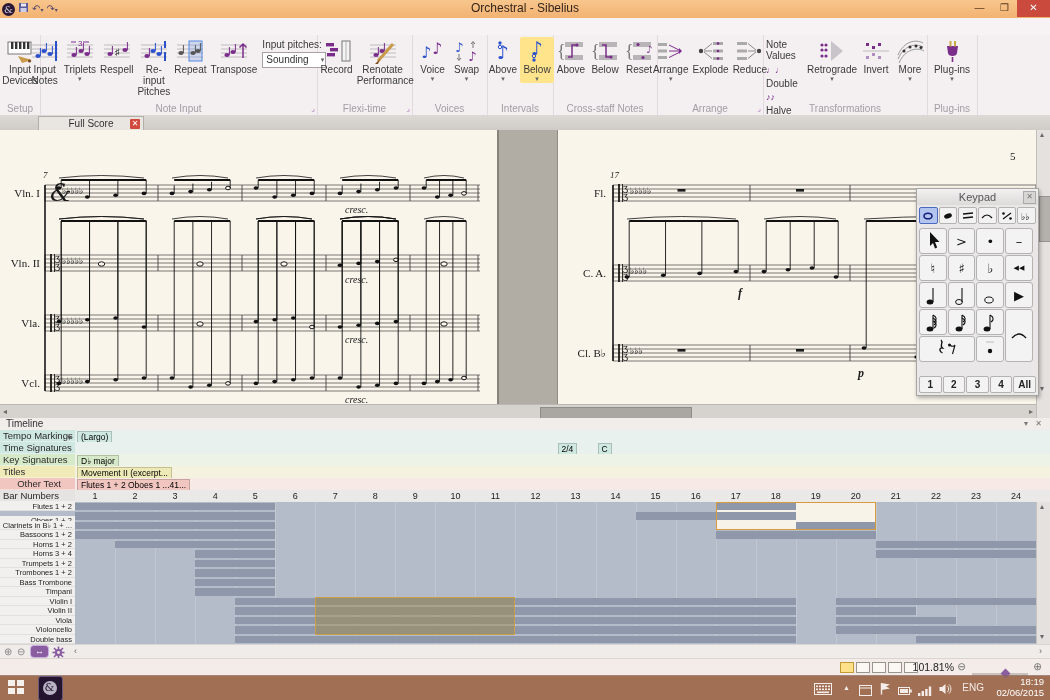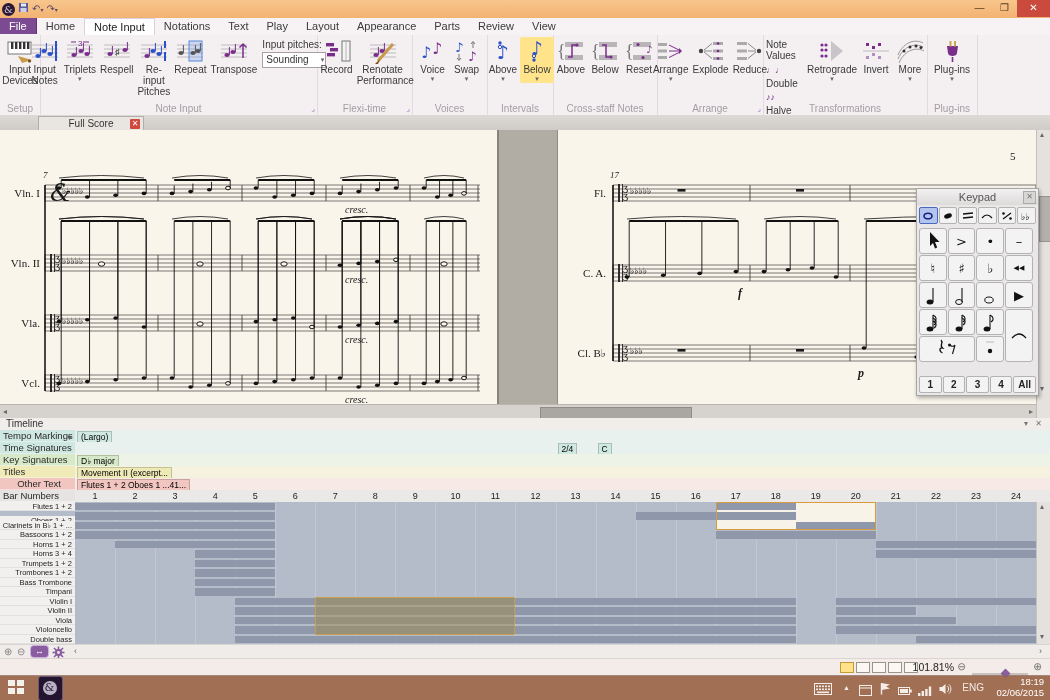--- a/index.html
+++ b/index.html
@@ -137,29 +137,29 @@
       <span class="qbtn">
         <svg width="11" height="11" viewBox="0 0 11 11">
             <rect x="1" y="1" width="9" height="9" fill="#5b5b9a"></rect>
             <rect x="3" y="1.5" width="5" height="3" fill="#e8e8f4"></rect>
             <rect x="2.5" y="6" width="6" height="4" fill="#cfcfe8"></rect>
           </svg>
       </span>
       <span class="qbtn">↶<span style="font-size:6px;">▾</span></span>
       <span class="qbtn">↷<span style="font-size:6px;">▾</span></span>
     </div>
+    <div id="wintitle" class="abs">Orchestral - Sibelius</div>
     <div id="wbtns" class="abs">
       <div class="wbtn">—</div>
       <div class="wbtn">❐</div>
       <div class="wbtn close">✕</div>
     </div>
   </div>
 
   <div id="tabrow" class="abs">
-    <span id="tabstrip"><span class="rtab file">File</span><span class="rtab">Home</span><span class="rtab active">Note Input</span><span class="rtab">Notations</span><span class="rtab">Text</span><span class="rtab">Play</span><span class="rtab">Layout</span><span class="rtab">Appearance</span><span class="rtab">Parts</span><span class="rtab">Review</span><span class="rtab">View</span></span>
     <input id="findbox" class="abs" placeholder="Find in ribbon" style="">
     <span id="collapse-ribbon" class="abs">▲</span>
     <span id="ribbon-help" class="abs">?</span>
   </div>
 
   <div id="ribbon" class="abs">
       <div class="rgroup" style="left: 0px; width: 40px;">
         <div class="rbtns">
           <div class="rbtn">
             <div class="icon"><svg width="30" height="26" viewBox="0 0 30 26">

